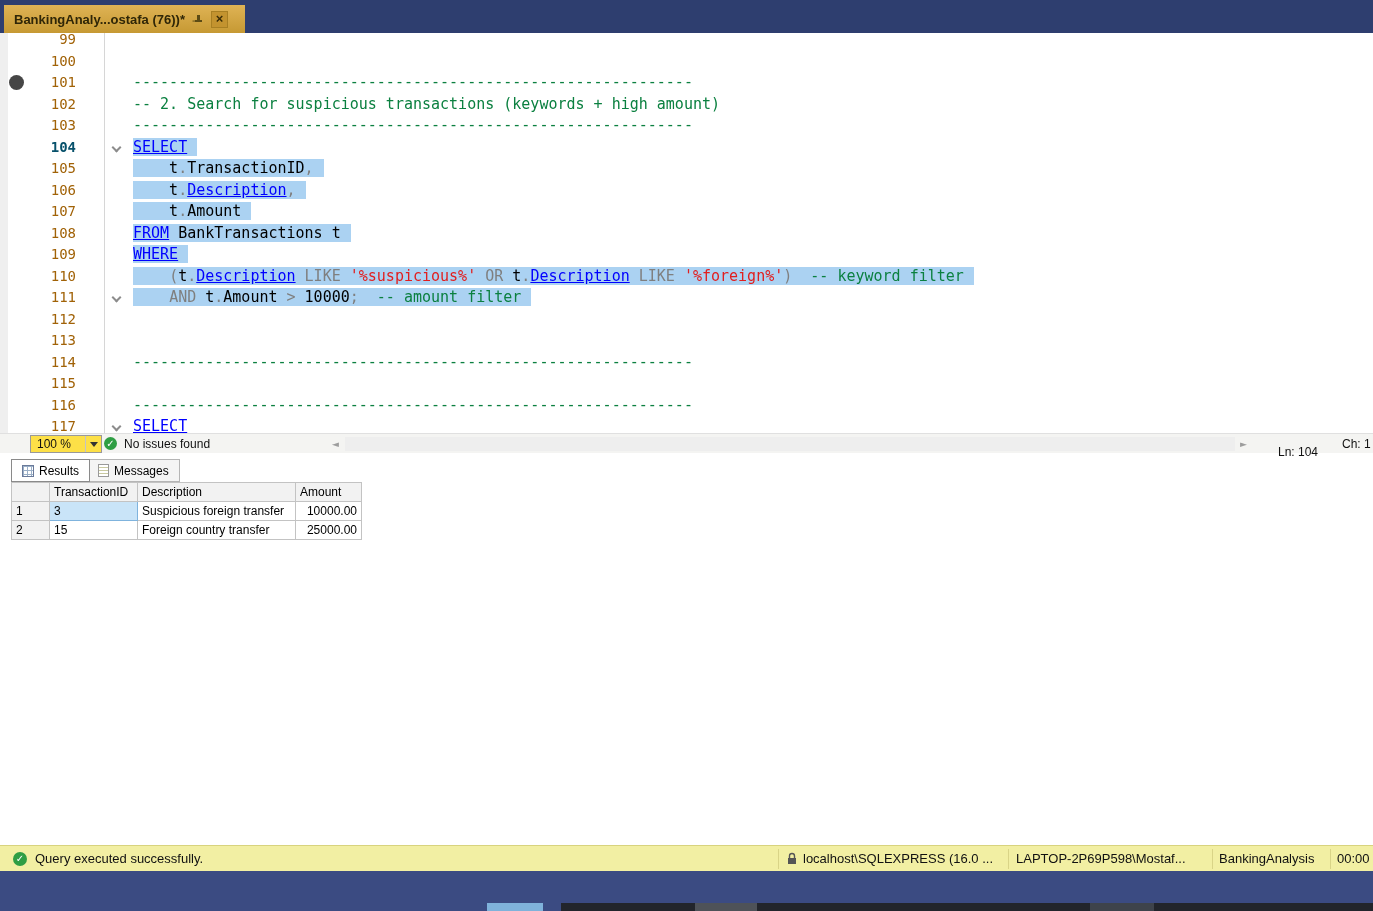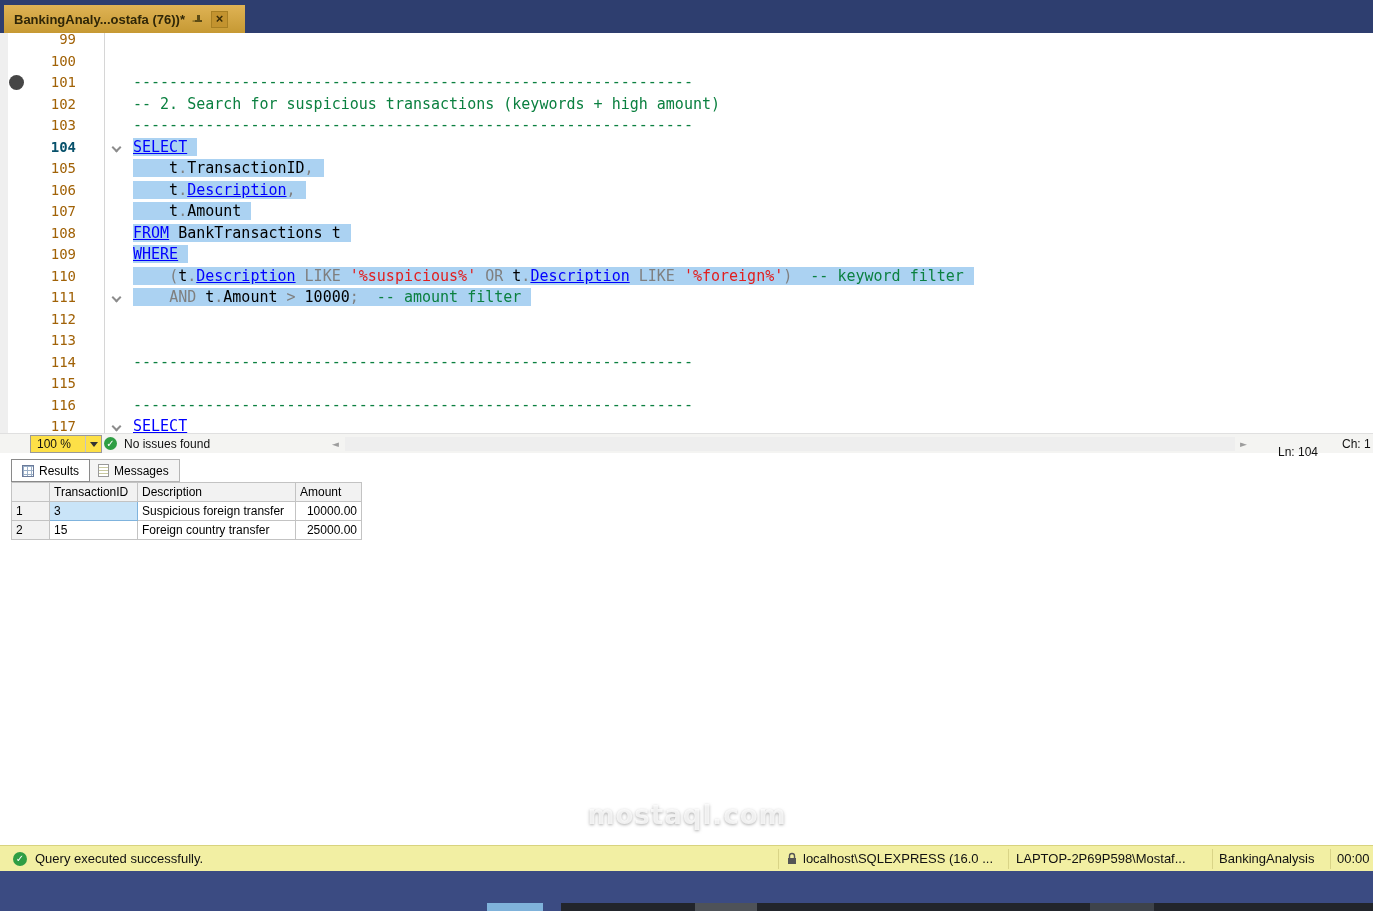--- a/index.html
+++ b/index.html
@@ -229,14 +229,13 @@
 
 <div class="blue-band"></div>
 <div class="taskbar">
   <div class="tseg t-dark"></div>
   <div class="tseg t-p1"></div>
   <div class="tseg t-p2"></div>
   <div class="tseg t-sky"></div>
 </div>
 
 <div class="watermark">
-  <div class="wm-en">mostaql.com</div>
 </div>
 
 </body></html>

